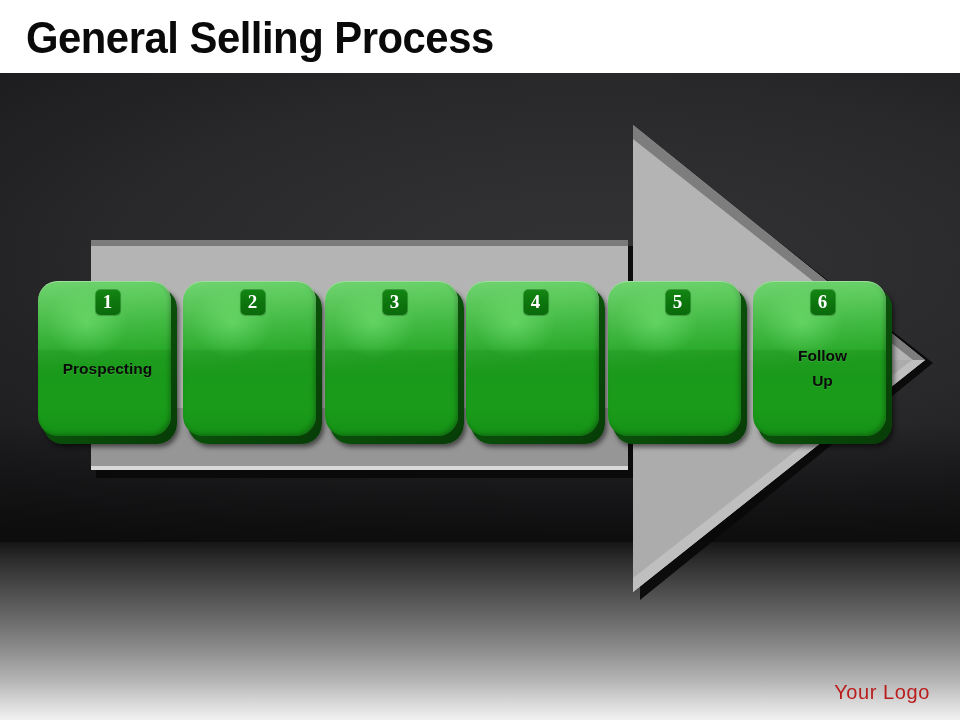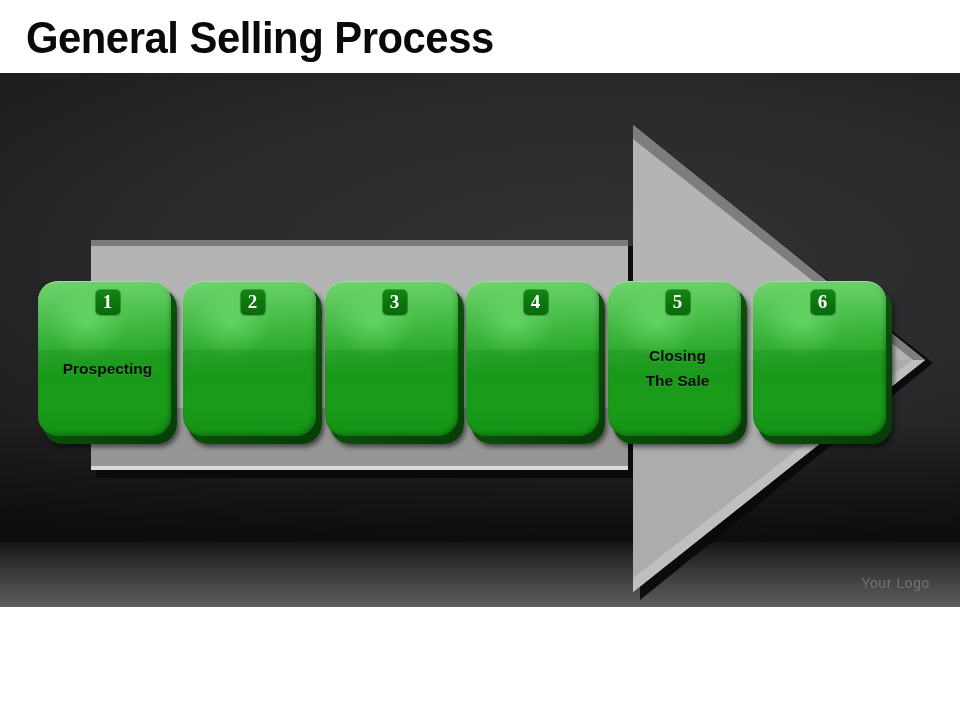--- a/index.html
+++ b/index.html
@@ -10,21 +10,21 @@
   body {
     width: 960px;
     height: 720px;
     overflow: hidden;
     font-family: "Liberation Sans", sans-serif;
   }
 
   #slide {
     position: relative;
     width: 960px;
-    height: 607px;
+    height: 720px;
     background: #ffffff;
     overflow: hidden;
   }
 
   
   .title-band {
     position: absolute;
     left: 0; top: 0;
     width: 960px;
     height: 73px;
@@ -77,22 +77,22 @@
         #b5b5b6 78%,
         #d7d7d8 90%,
         #f2f2f2 100%);
   }
 
   .logo-text {
     position: absolute;
     right: 30px;
     bottom: 16px;
     font-family: "Liberation Sans", sans-serif;
-    font-size: 14px;
-    color: #737373;
+    font-size: 20px;
+    color: #b91c1c;
     letter-spacing: 0.6px;
     z-index: 40;
   }
 
   
   .arrow-layer {
     position: absolute;
     left: 0; top: 0;
     width: 960px;
     height: 720px;
@@ -278,29 +278,29 @@
     <div class="pbox" style="left:428px;">
       <div class="extrude"></div>
       <div class="face"></div>
       <div class="badge">4</div>
     </div>
 
     <div class="pbox" style="left:570px;">
       <div class="extrude"></div>
       <div class="face"></div>
       <div class="badge">5</div>
+    </div>
+
+    <div class="pbox" style="left:715px;">
+      <div class="extrude"></div>
+      <div class="face"></div>
+      <div class="badge">6</div>
       <div class="plabel">
-        <span>Closing</span>
-        <span>The Sale</span>
+        <span>Follow</span>
+        <span>Up</span>
       </div>
     </div>
 
-    <div class="pbox" style="left:715px;">
-      <div class="extrude"></div>
-      <div class="face"></div>
-      <div class="badge">6</div>
-    </div>
-
   </div>
 
   <div class="logo-text">Your Logo</div>
 
 </div>
 
 </body></html>

